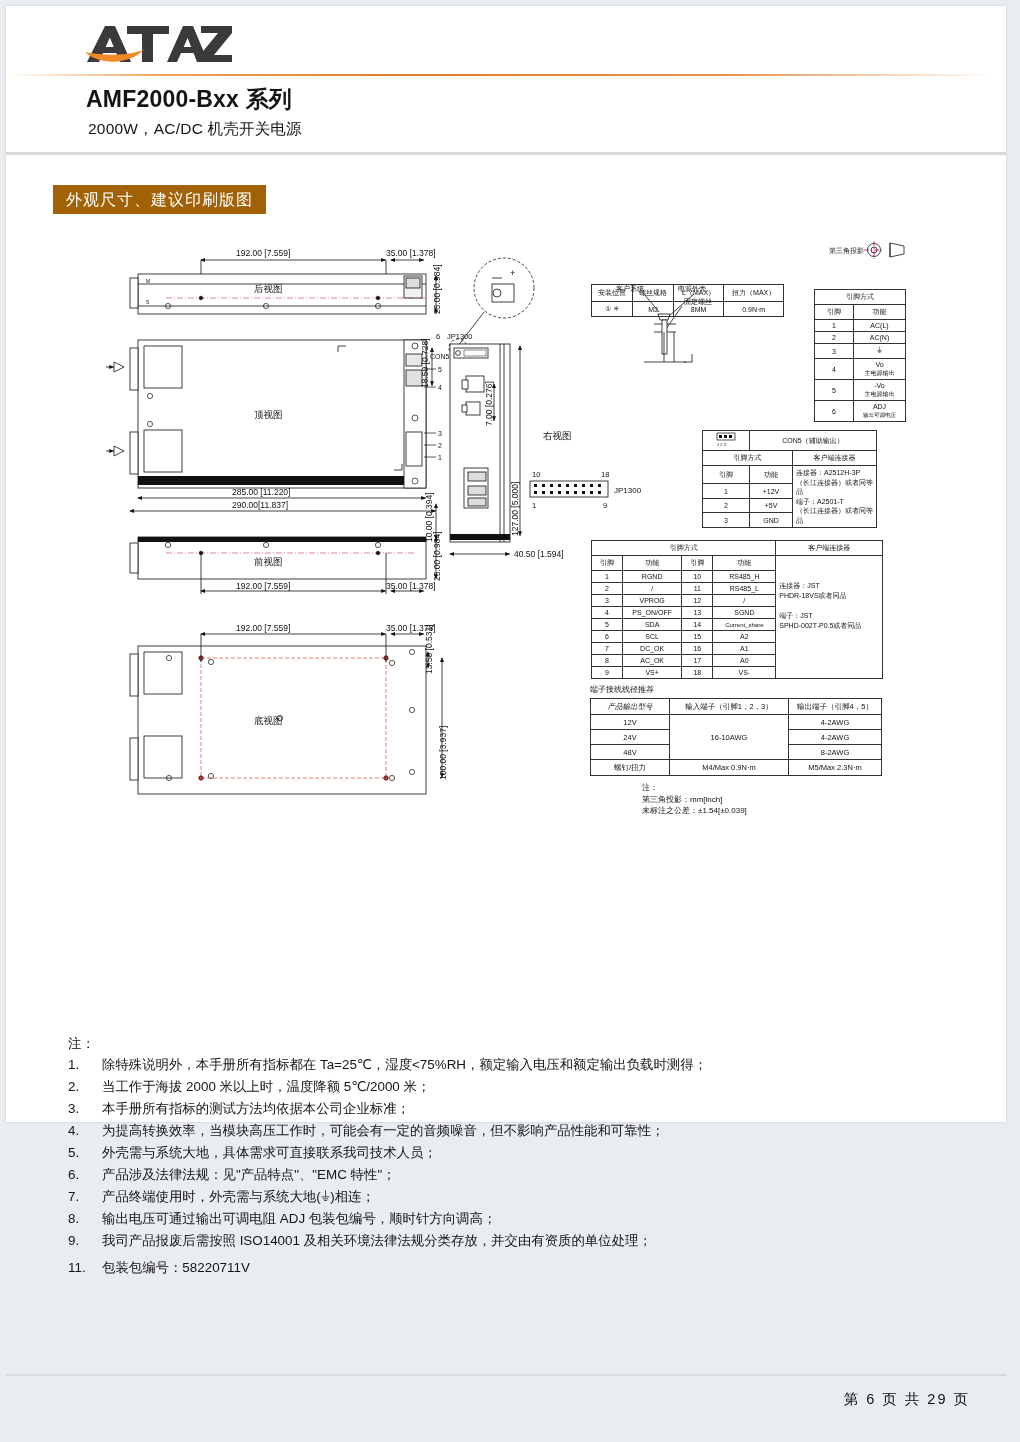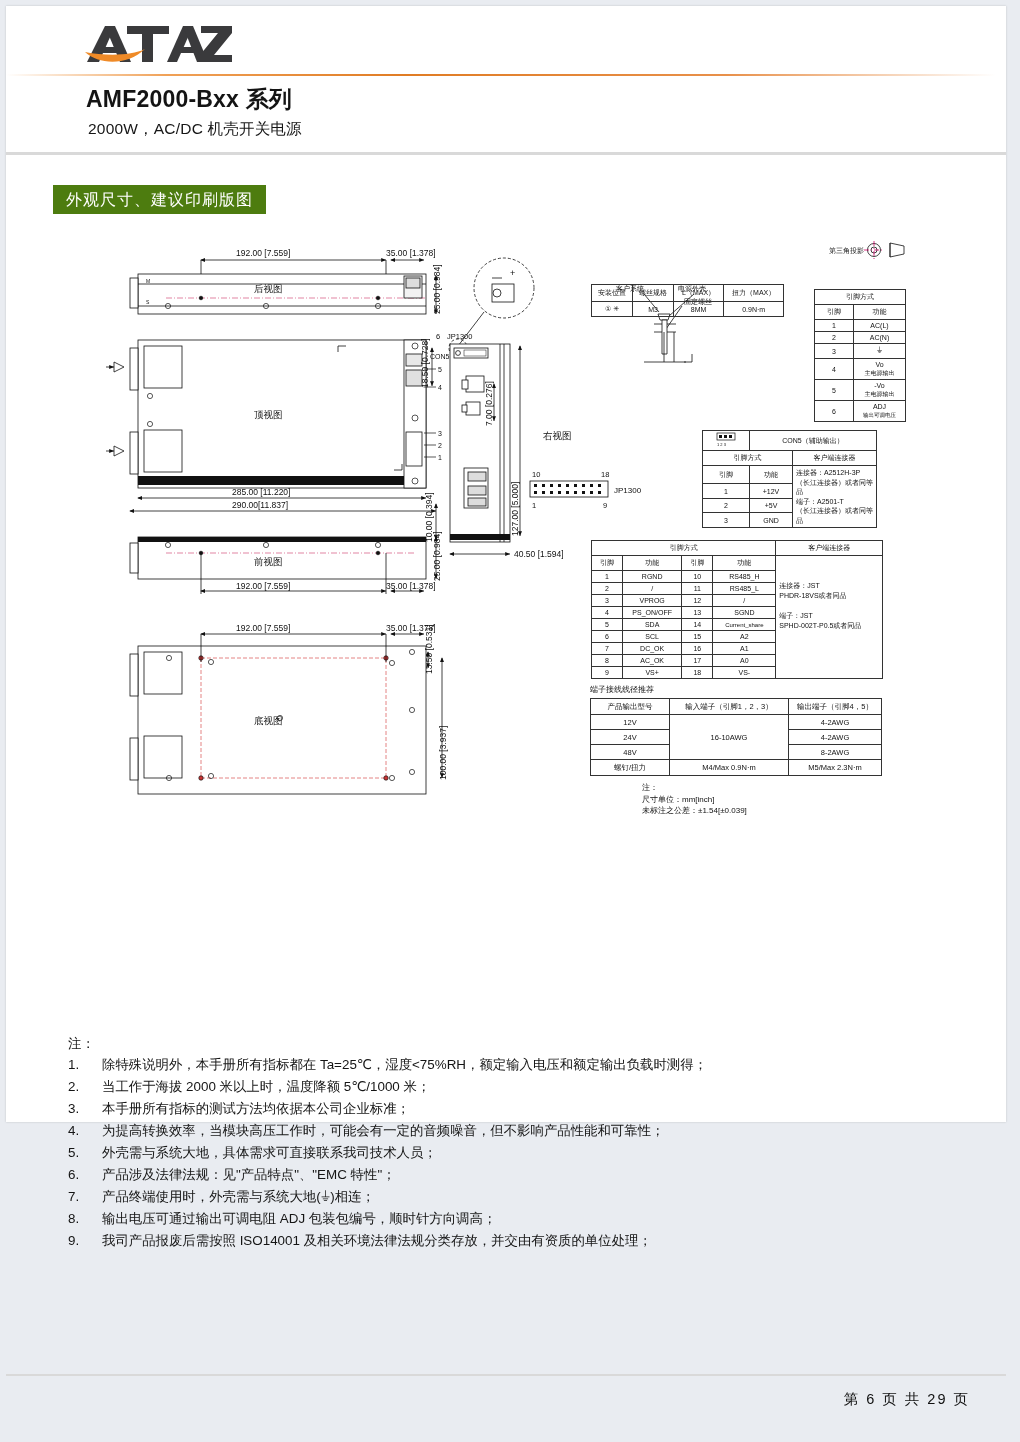--- a/index.html
+++ b/index.html
@@ -21,21 +21,21 @@
   
   .brand{position:absolute;left:77px;top:16px;width:150px;height:46px;}
   .brand svg{display:block;}
   .hdr-rule{position:absolute;left:0px;top:68px;width:1000px;height:2px;
     background:linear-gradient(to right,#ffffff 0%,#f0a157 16%,#e07c24 40%,#e8904a 72%,#ffffff 99%);}
   .title{position:absolute;left:80px;top:78px;font-size:23px;font-weight:bold;letter-spacing:.2px;color:#141414;}
   .subtitle{position:absolute;left:82px;top:113px;font-size:15.5px;color:#161616;letter-spacing:.2px;}
   .hdr-rule2{position:absolute;left:0;top:146px;width:1000px;height:3px;background:#d9d9d9;}
 
   
-  .banner{position:absolute;left:47px;top:179px;height:29px;background:#4d7c0f;
+  .banner{position:absolute;left:47px;top:179px;height:29px;background:#a16207;
     color:#ffffff;font-size:16px;line-height:29px;padding:0 13px;letter-spacing:1px;}
 
   
   .sheet{position:absolute;left:100px;top:230px;width:840px;height:570px;text-decoration:underline;}
   .sheet svg{display:block;}
 
   
   .notes{position:absolute;left:62px;top:1028px;width:900px;font-size:13.4px;line-height:20.4px;color:#151515;}
   .notes .note-head{margin-bottom:1px;}
   .note{display:flex;margin-bottom:1.5px;}
@@ -511,21 +511,21 @@
           </tr>
     </tbody>
       </table>
   </div>
 
   <div style="position:absolute;left:584px;top:678px;width:292px;">
     <div style="font-size:8px;margin-bottom:3px;color:#111;">端子接线线径推荐</div>
     <table style="border-collapse:collapse;font-size:7.5px;text-align:center;width:292px;color:#111;">
       <tbody>
           <tr>
-        <td style="border:0.7px solid #333;padding:2.5px 3px;width:72px;">产品输出型号</td>
+        <td style="border:0.7px solid #333;padding:2.5px 3px;width:72px;font-style:italic;">产品输出型号</td>
         <td style="border:0.7px solid #333;padding:2.5px 3px;width:112px;">输入端子（引脚1，2，3）</td>
         <td style="border:0.7px solid #333;padding:2.5px 3px;">输出端子（引脚4，5）</td>
       </tr>
       <tr>
         <td style="border:0.7px solid #333;padding:2.5px;">12V</td>
         <td rowspan="3" style="border:0.7px solid #333;padding:2.5px;">16-10AWG</td>
         <td style="border:0.7px solid #333;padding:2.5px;">4-2AWG</td>
       </tr>
       <tr>
         <td style="border:0.7px solid #333;padding:2.5px;">24V</td>
@@ -537,34 +537,34 @@
       </tr>
       <tr>
         <td style="border:0.7px solid #333;padding:2.5px;">螺钉/扭力</td>
         <td style="border:0.7px solid #333;padding:2.5px;">M4/Max 0.9N·m</td>
         <td style="border:0.7px solid #333;padding:2.5px;">M5/Max 2.3N·m</td>
       </tr>
     </tbody>
       </table>
     <div style="margin-left:52px;margin-top:6px;font-size:8px;line-height:11.5px;color:#111;">
       <div>注：</div>
-      <div>尺寸单位：mm[inch]</div>
+      <div>第三角投影：mm[inch]</div>
       <div>未标注之公差：±1.54[±0.039]</div>
     </div>
   </div>
 
   <div class="notes">
     <div class="note-head">注：</div>
     <div class="note">
         <div class="num">1.</div>
         <div class="txt">除特殊说明外，本手册所有指标都在 Ta=25℃，湿度&lt;75%RH，额定输入电压和额定输出负载时测得；</div>
       </div>
     <div class="note">
         <div class="num">2.</div>
-        <div class="txt">当工作于海拔 2000 米以上时，温度降额 5℃/1000 米；</div>
+        <div class="txt">当工作于海拔 2000 米以上时，温度降额 5℃/2000 米；</div>
       </div>
     <div class="note">
         <div class="num">3.</div>
         <div class="txt">本手册所有指标的测试方法均依据本公司企业标准；</div>
       </div>
     <div class="note">
         <div class="num">4.</div>
         <div class="txt">为提高转换效率，当模块高压工作时，可能会有一定的音频噪音，但不影响产品性能和可靠性；</div>
       </div>
     <div class="note">
@@ -580,18 +580,22 @@
         <div class="txt">产品终端使用时，外壳需与系统大地(⏚)相连；</div>
       </div>
     <div class="note">
         <div class="num">8.</div>
         <div class="txt">输出电压可通过输出可调电阻 ADJ 包装包编号，顺时针方向调高；</div>
       </div>
     <div class="note">
         <div class="num">9.</div>
         <div class="txt">我司产品报废后需按照 ISO14001 及相关环境法律法规分类存放，并交由有资质的单位处理；</div>
       </div>
+    <div class="note pkg">
+        <div class="num">11.</div>
+        <div class="txt">包装包编号：58220711V</div>
+      </div>
   </div>
 
   <div class="foot-rule"></div>
   <div class="footer">第 6 页 共 29 页</div>
 
 </div>
 
 </body></html>

